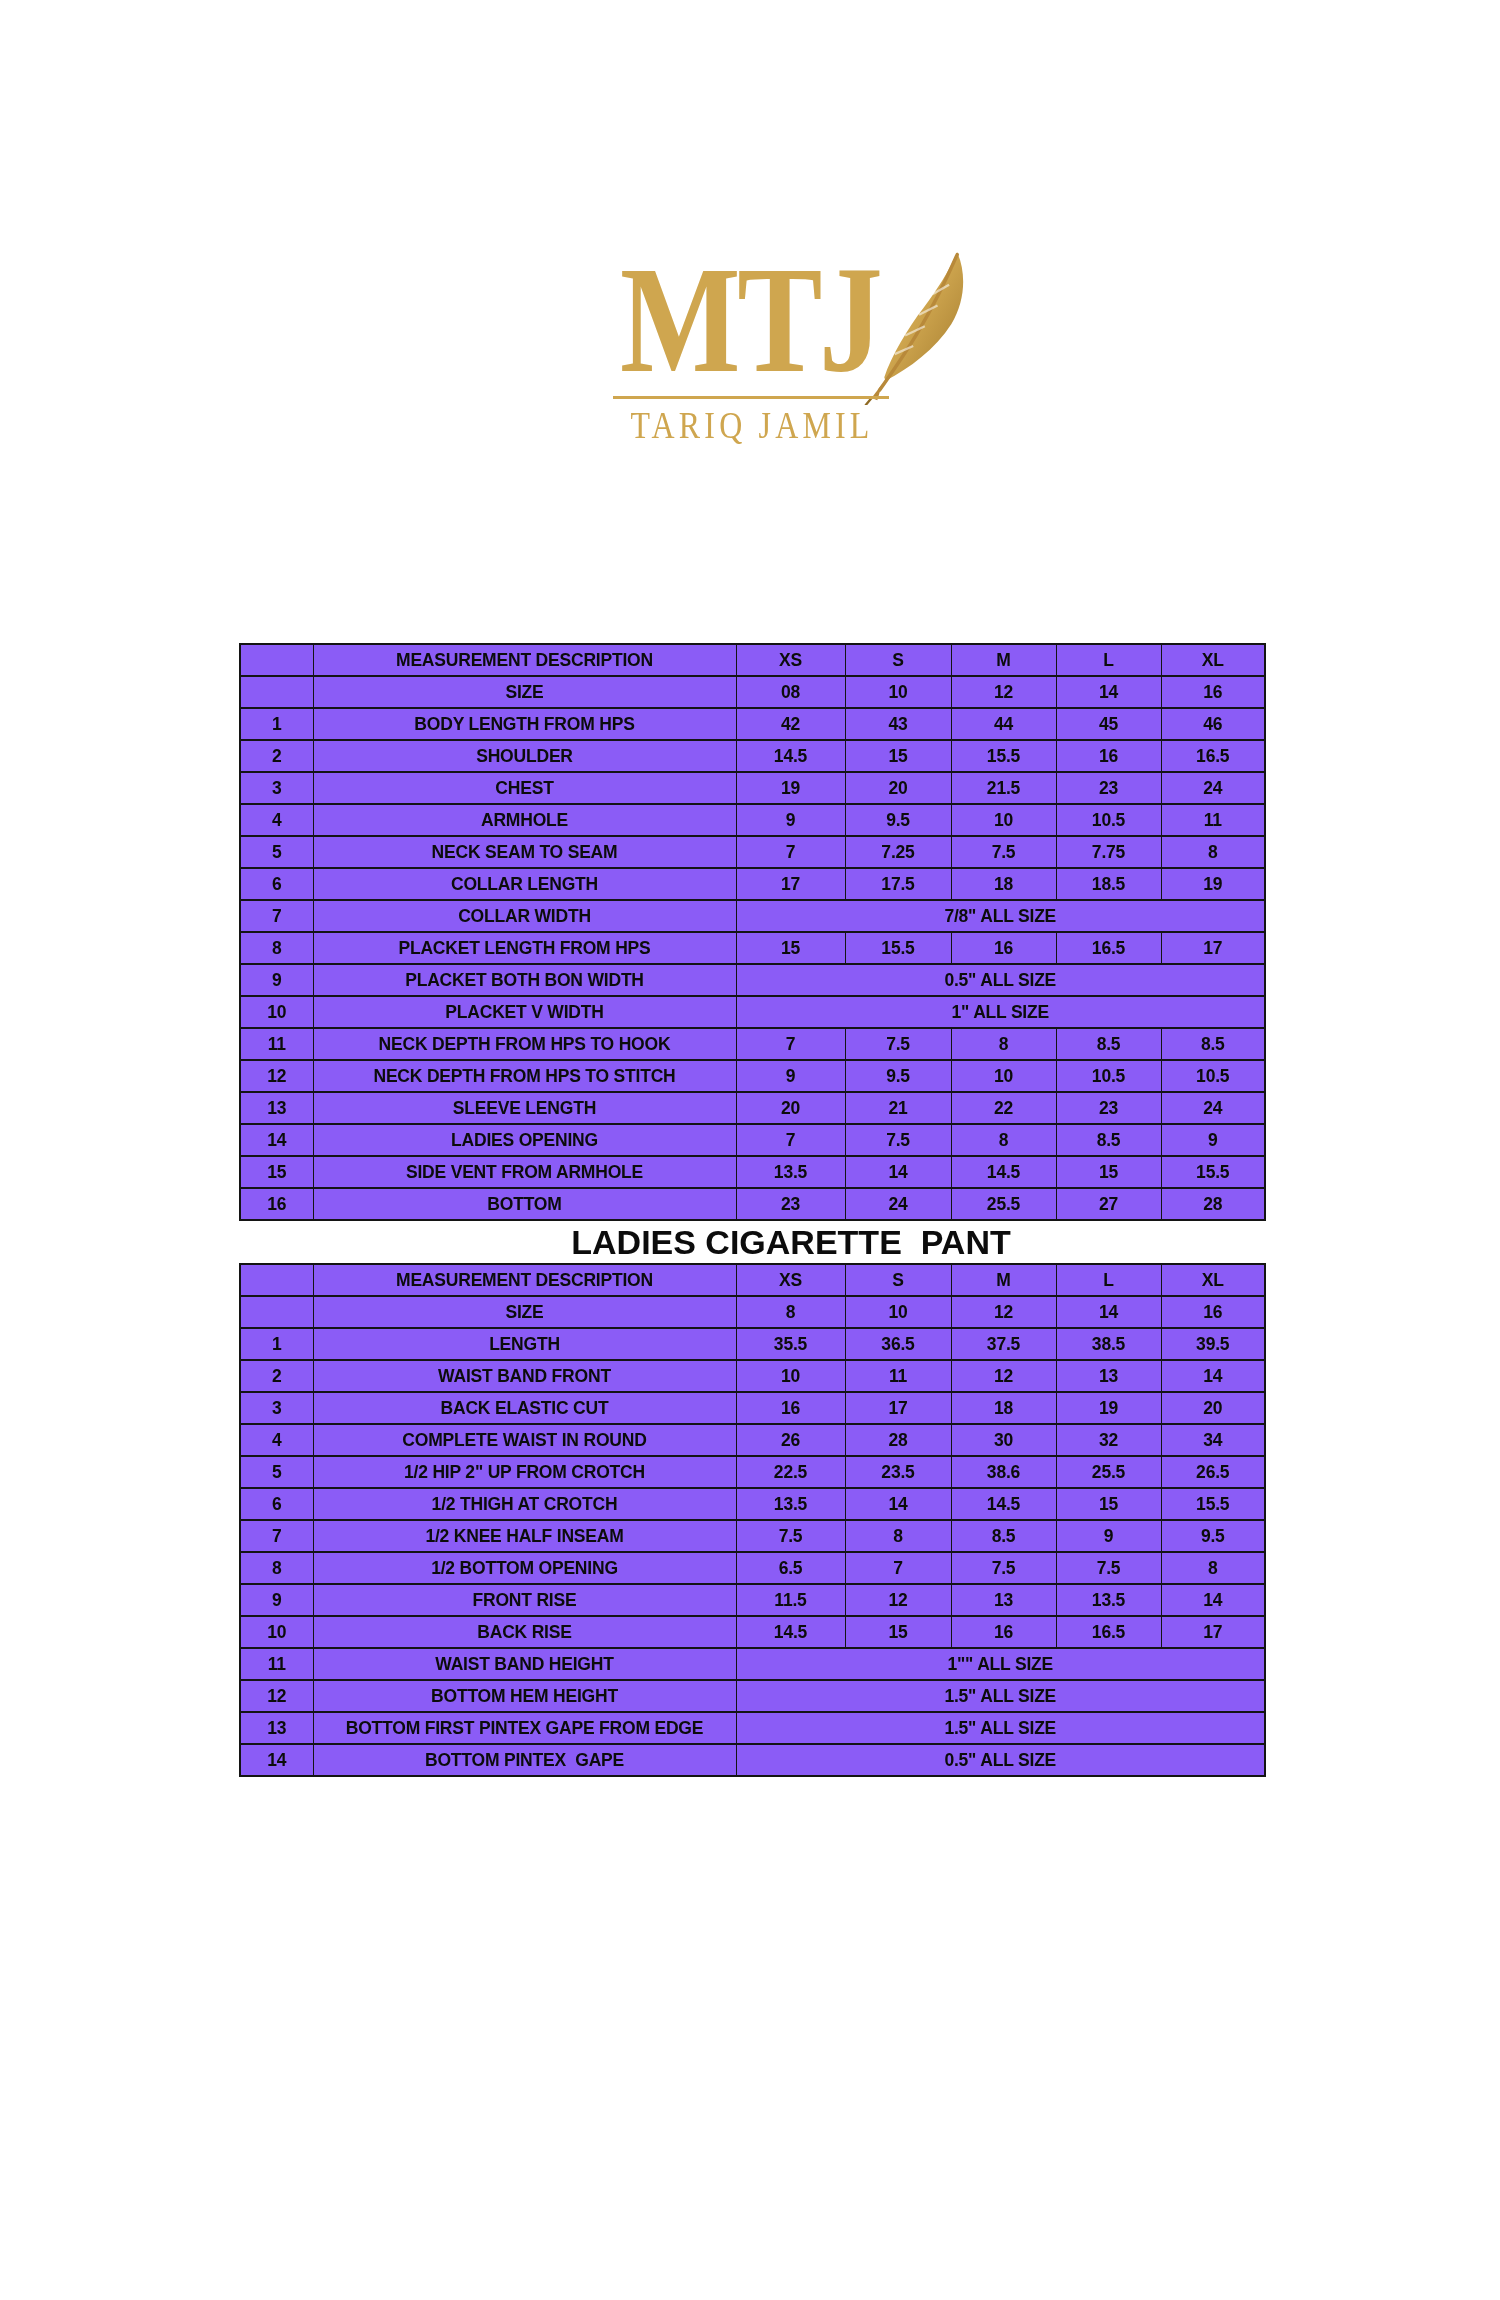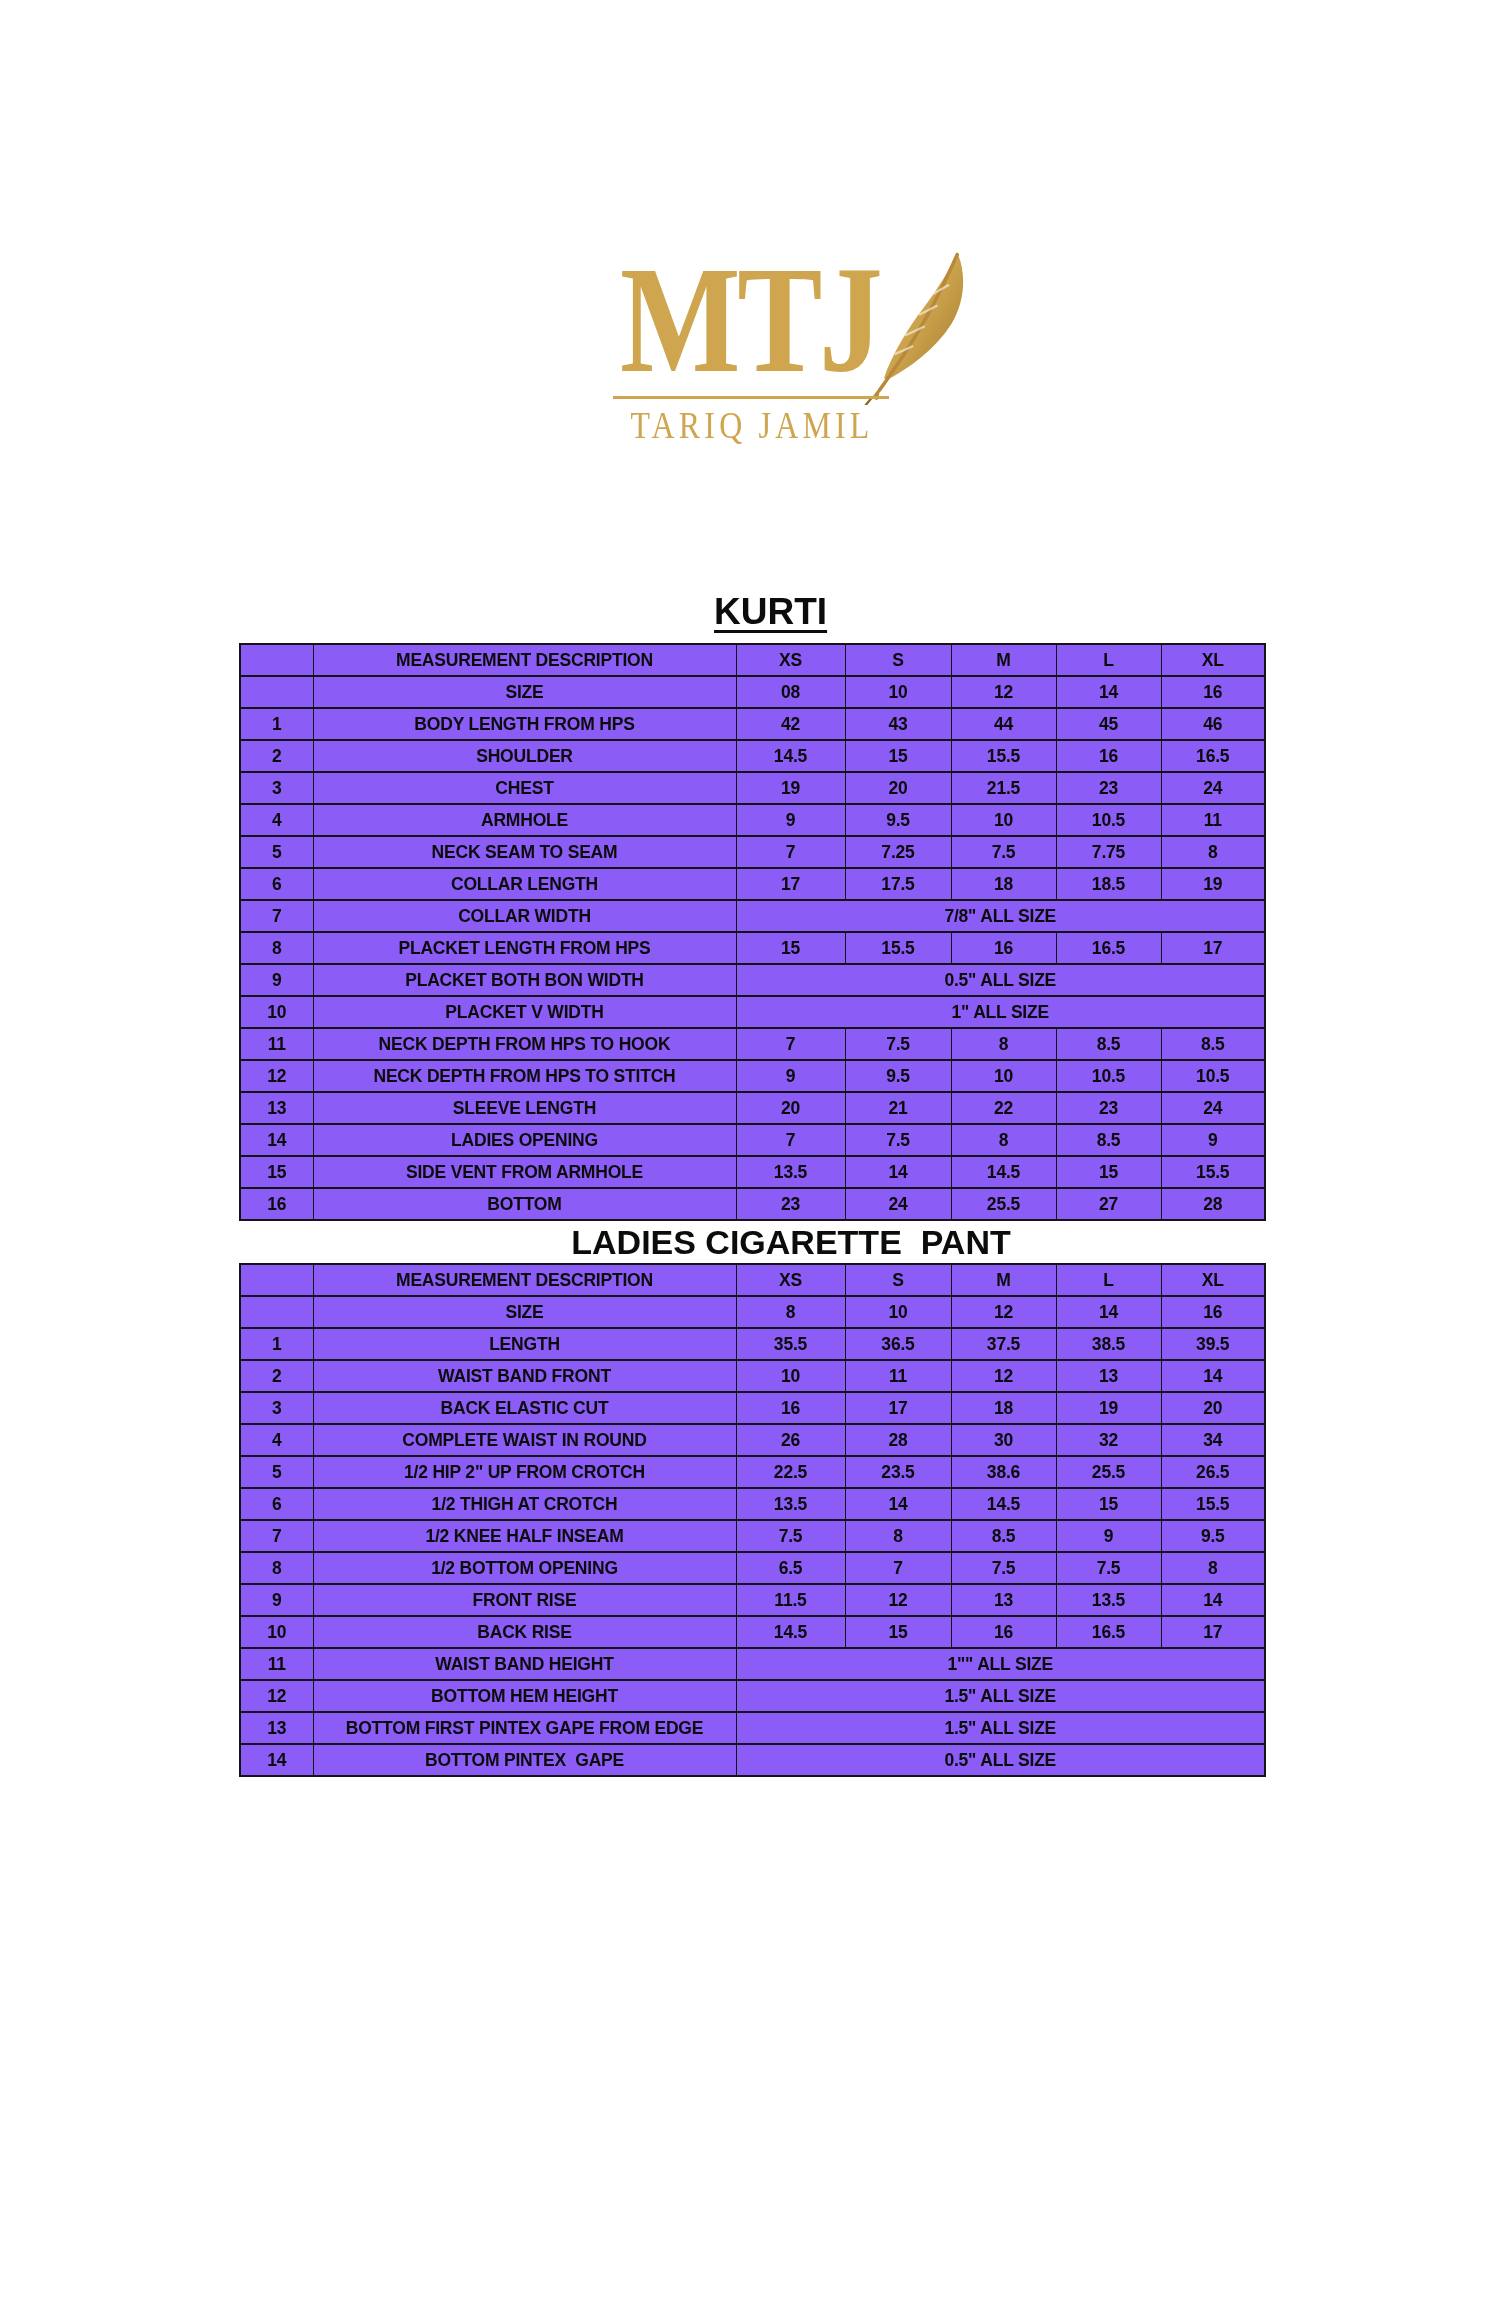--- a/index.html
+++ b/index.html
@@ -77,23 +77,20 @@
                C 91 26, 90 50, 78 70 C 64 92, 42 108, 21 119 Z" fill="url(#goldgrad)"></path>
       <path d="M 16 127 C 32 104, 56 72, 83 10" fill="none" stroke="#B8893A" stroke-width="3" stroke-linecap="round"></path>
       <path d="M 62 44 L 76 36 M 50 62 L 66 54 M 38 80 L 55 72 M 29 96 L 45 89" stroke="#FFFFFF" stroke-width="2" stroke-opacity="0.55" fill="none"></path>
       <path d="M 18 122 L 9 134 L 14 136 Z" fill="#B8893A"></path>
       <path d="M 9 134 L 4 140" stroke="#8F6A24" stroke-width="2" stroke-linecap="round"></path>
     </svg>
     <div class="logo-line"></div>
     <div class="brand">TARIQ JAMIL</div>
   </div>
 
-  <div class="t-title kurti-title">
-    <span>KURTI</span>
-  </div>
 
   <table class="size-table kurti">
     <colgroup>
       <col style="width:73px">
         <col style="width:423px">
       <col style="width:109px">
         <col style="width:106px">
         <col style="width:105px">
       <col style="width:105px">
         <col style="width:104px">

